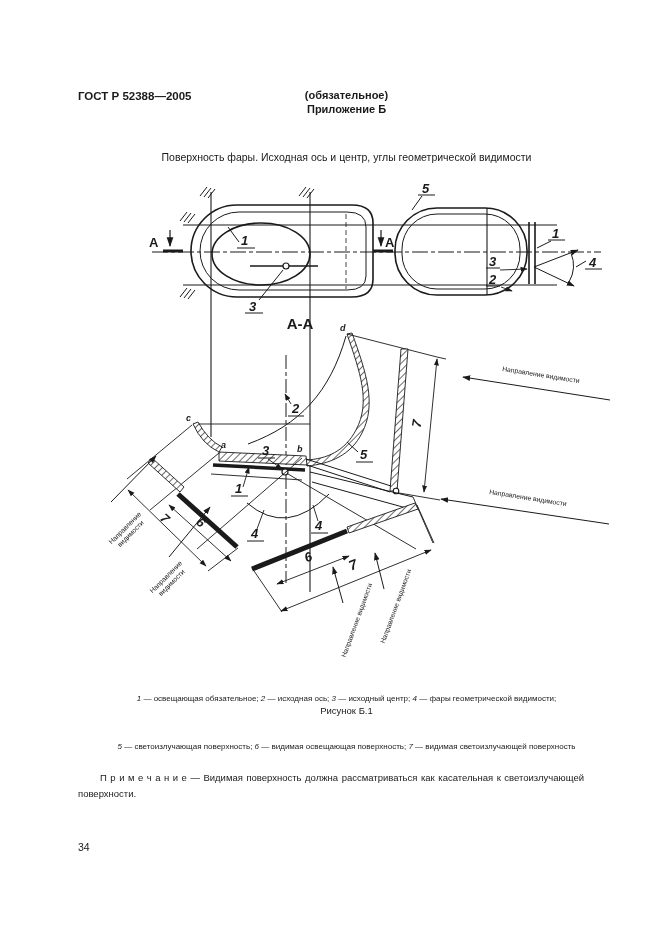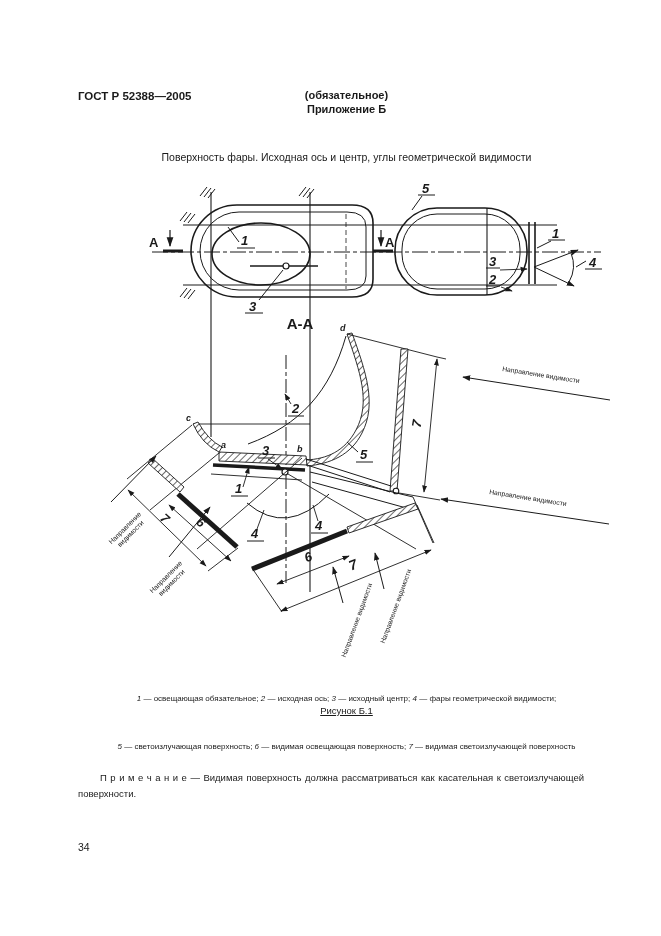--- a/index.html
+++ b/index.html
@@ -6,21 +6,21 @@
   body {
     width:661px; height:936px; position:relative; background:#ffffff;
     font-family:"Liberation Sans", sans-serif; color:#1a1a1a; overflow:hidden;
   }
   #header { position:absolute; left:78px; top:62px; font-size:11.5px; font-weight:bold;margin-top:28px; }
   .centerwrap { position:absolute; left:78px; width:537px; text-align:center; }
   #appendix { top:89px; font-weight:bold; font-size:11px; line-height:13.5px; }
   #figure-title { top:151px; font-weight:normal; font-size:10.5px; }
   #caption { top:659px; font-size:8px; line-height:16px; white-space:pre-wrap; }
   .cap-num { font-style:italic; }
-  #figure-label { top:705px; font-size:9.5px;text-decoration:underline; }
+  #figure-label { top:705px; font-size:9.5px; }
   #note { position:absolute; left:78px; top:732px; width:506px; font-size:9.5px;
           line-height:16px; text-align:justify; text-indent:22px;margin-top:38px; }
   #page-number { position:absolute; left:78px; top:841px; font-size:10.5px; }
 
   svg#fig { position:absolute; left:0; top:0; }
   svg g.draw { stroke:#1a1a1a; fill:none; }
   svg text { stroke:none; fill:#1a1a1a; font-family:"Liberation Sans", sans-serif; }
   .lbl  { font-size:13px; font-weight:bold; font-style:italic; }
   .lblB { font-size:14px; font-weight:bold; font-style:italic; }
   .ltr  { font-size:9px;  font-weight:bold; font-style:italic; }

